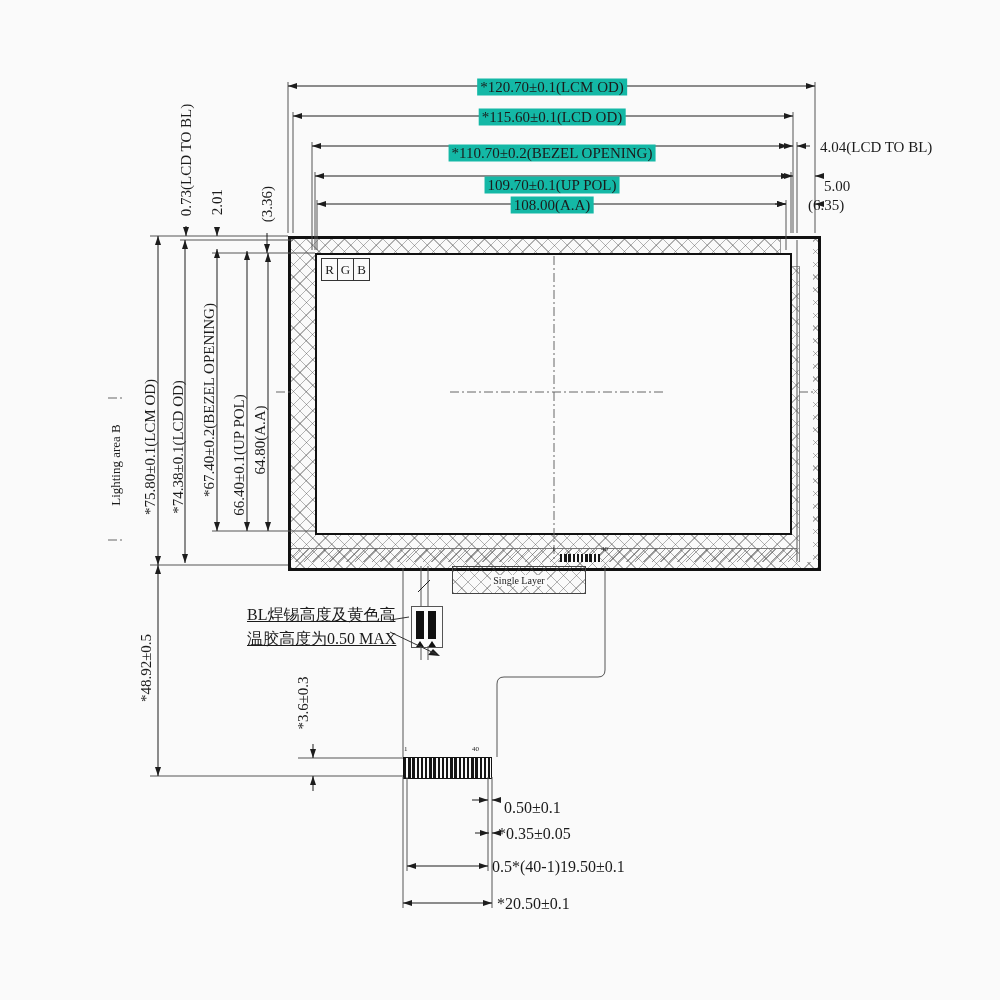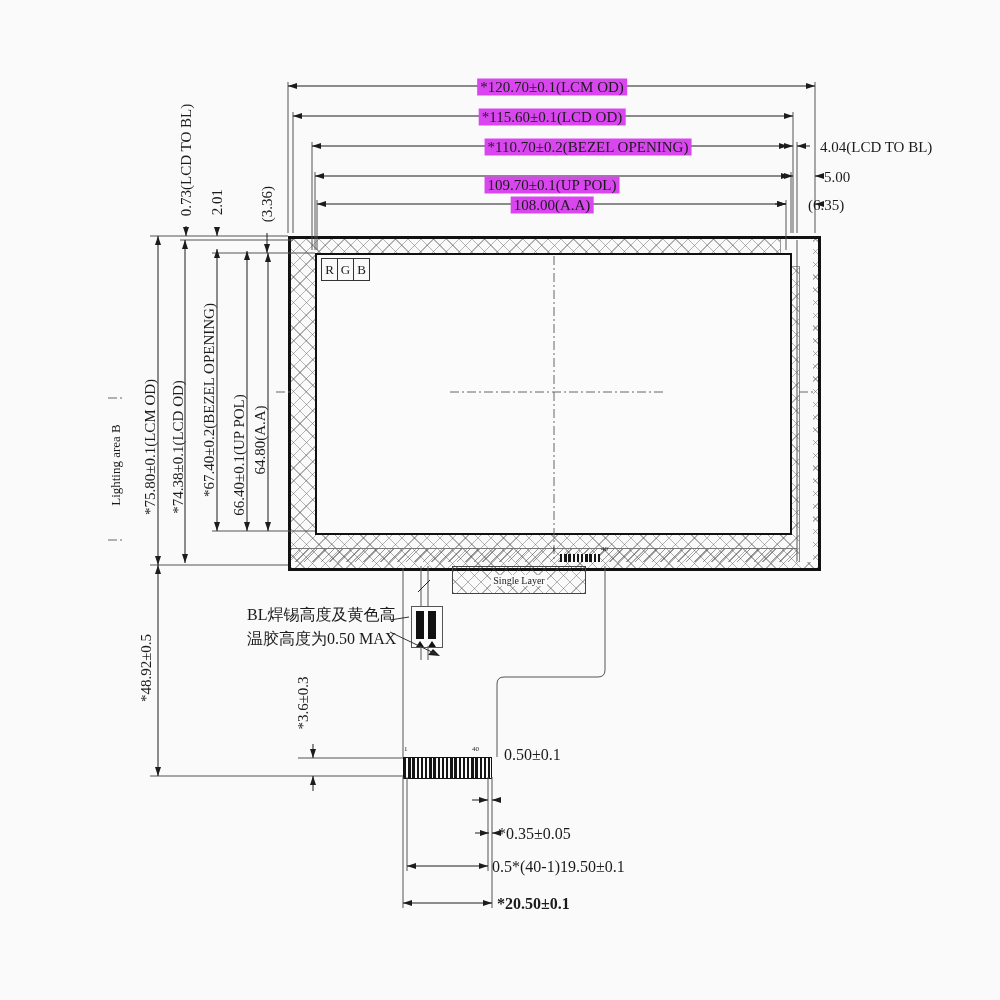--- a/index.html
+++ b/index.html
@@ -7,21 +7,21 @@
          font-family:"Liberation Serif","DejaVu Serif",serif;color:#1b1b1b;}
   .abs{position:absolute;}
   
   .xhatch{background-image:
       repeating-linear-gradient(45deg, rgba(60,60,60,.38) 0 1px, transparent 1px 9px),
       repeating-linear-gradient(-45deg, rgba(60,60,60,.38) 0 1px, transparent 1px 9px);}
   .dhatch{background-image:
       repeating-linear-gradient(-45deg, rgba(50,50,50,.5) 0 1px, transparent 1px 6px);}
   .teeth{background:repeating-linear-gradient(90deg,#151515 0 2.5px,#fafafa 2.5px 4.2px);}
   
-  .dim{font-size:15px;white-space:nowrap;background:#d946ef;padding:0 3px;
+  .dim{font-size:15px;white-space:nowrap;background:#14b8a6;padding:0 3px;
        transform:translate(-50%,-50%);}
   .dimr{font-size:15px;white-space:nowrap;transform:translate(0,-50%);}
   .dimb{font-size:16px;white-space:nowrap;transform:translate(0,-50%);}
   .vlabel{font-size:15px;white-space:nowrap;transform:translate(-50%,-50%) rotate(-90deg);}
   .tiny{font-size:7px;white-space:nowrap;}
   svg{position:absolute;left:0;top:0;pointer-events:none;}
   .ctr{line-height:21px;font-size:19px;text-align:center;background:#fafafa;
        padding:1px 5px;transform:translate(-50%,-50%);}
   .rgbcell{width:15px;height:21px;border:1px solid #333;margin-left:-1px;
        display:flex;align-items:center;justify-content:center;font-size:13px;background:#fafafa;}
@@ -184,48 +184,48 @@
       <line x1="418" y1="592" x2="430" y2="580" stroke="#222"></line>
     </g>
     <g stroke="#333" stroke-width="1" fill="none">
       <line x1="390" y1="620" x2="409" y2="617"></line>
       <line x1="390" y1="632" x2="436" y2="654"></line>
     </g>
   </svg>
 
   <div class="abs dim" style="left:552px;top:87px;">*120.70±0.1(LCM OD)</div>
   <div class="abs dim" style="left:552px;top:117px;">*115.60±0.1(LCD OD)</div>
-  <div class="abs dim" style="left:552px;top:147px;margin-left:36px;">*110.70±0.2(BEZEL OPENING)</div>
+  <div class="abs dim" style="left:552px;top:153px;">*110.70±0.2(BEZEL OPENING)</div>
   <div class="abs dim" style="left:552px;top:177px;margin-top:8px;">109.70±0.1(UP POL)</div>
   <div class="abs dim" style="left:552px;top:205px;">108.00(A.A)</div>
 
   <div class="abs dimr" style="left:820px;top:147px;">4.04(LCD TO BL)</div>
-  <div class="abs dimr" style="left:824px;top:177px;">5.00</div>
+  <div class="abs dimr" style="left:824px;top:186px;">5.00</div>
   <div class="abs dimr" style="left:808px;top:205px;">(6.35)</div>
 
   <div class="abs vlabel" style="left:186px;top:160px;">0.73(LCD TO BL)</div>
   <div class="abs vlabel" style="left:217px;top:202px;">2.01</div>
   <div class="abs vlabel" style="left:267px;top:204px;">(3.36)</div>
 
   <div class="abs vlabel" style="left:150px;top:447px;">*75.80±0.1(LCM OD)</div>
   <div class="abs vlabel" style="left:178px;top:447px;">*74.38±0.1(LCD OD)</div>
   <div class="abs vlabel" style="left:209px;top:400px;">*67.40±0.2(BEZEL OPENING)</div>
   <div class="abs vlabel" style="left:239px;top:455px;">66.40±0.1(UP POL)</div>
   <div class="abs vlabel" style="left:260px;top:440px;">64.80(A.A)</div>
   <div class="abs vlabel" style="left:116px;top:465px;font-size:13px;">Lighting area B</div>
   <div class="abs vlabel" style="left:146px;top:668px;">*48.92±0.5</div>
   <div class="abs vlabel" style="left:303px;top:703px;">*3.6±0.3</div>
 
-  <div class="abs dimb" style="left:504px;top:755px;">0.50±0.1</div>
+  <div class="abs dimb" style="left:504px;top:808px;">0.50±0.1</div>
   <div class="abs dimb" style="left:498px;top:834px;">*0.35±0.05</div>
   <div class="abs dimb" style="left:492px;top:867px;">0.5*(40-1)19.50±0.1</div>
-  <div class="abs dimb" style="left:497px;top:904px;font-weight:bold;">*20.50±0.1</div>
-
-
-  <div class="abs" style="left:247px;top:603px;font-size:16px;line-height:24px;white-space:nowrap;">
+  <div class="abs dimb" style="left:497px;top:904px;">*20.50±0.1</div>
+
+
+  <div class="abs" style="left:247px;top:603px;font-size:16px;line-height:24px;white-space:nowrap;text-decoration:underline;">
     <div>BL焊锡高度及黄色高</div>
     <div>温胶高度为0.50 MAX</div>
   </div>
 
   <div class="abs tiny" style="left:552px;top:545px;">1</div>
   <div class="abs tiny" style="left:601px;top:545px;">40</div>
   <div class="abs tiny" style="left:404px;top:745px;">1</div>
   <div class="abs tiny" style="left:472px;top:745px;">40</div>
 
 </div>

